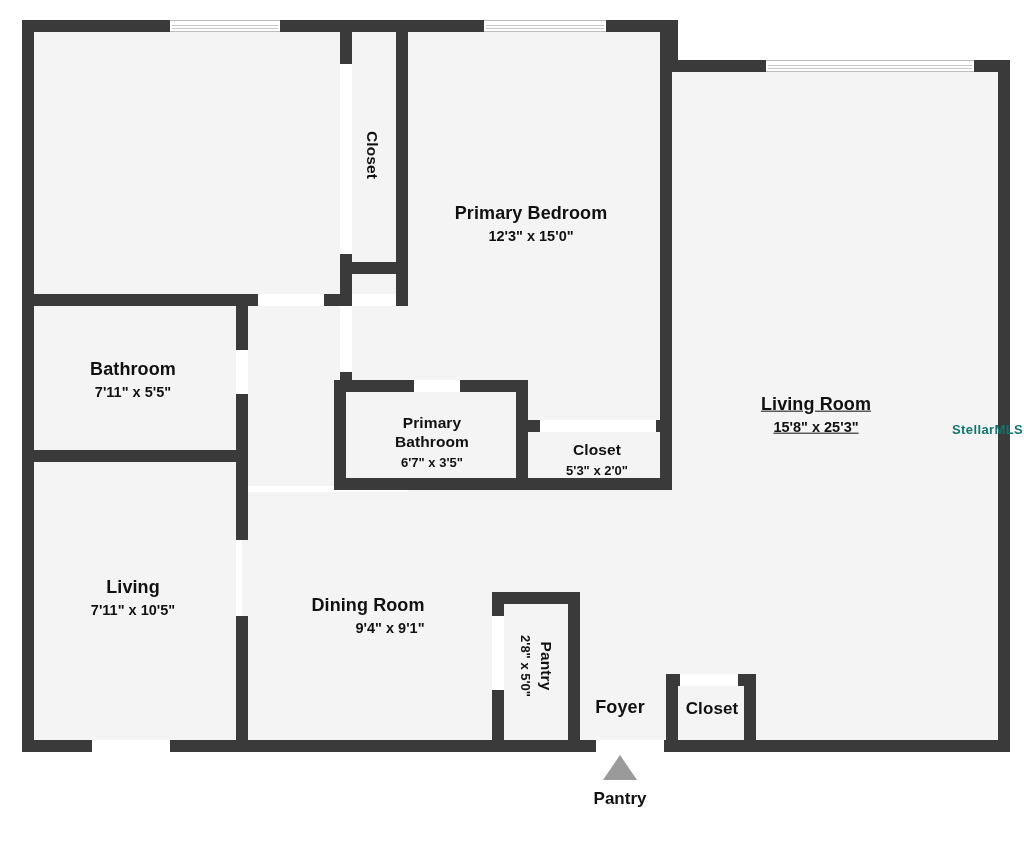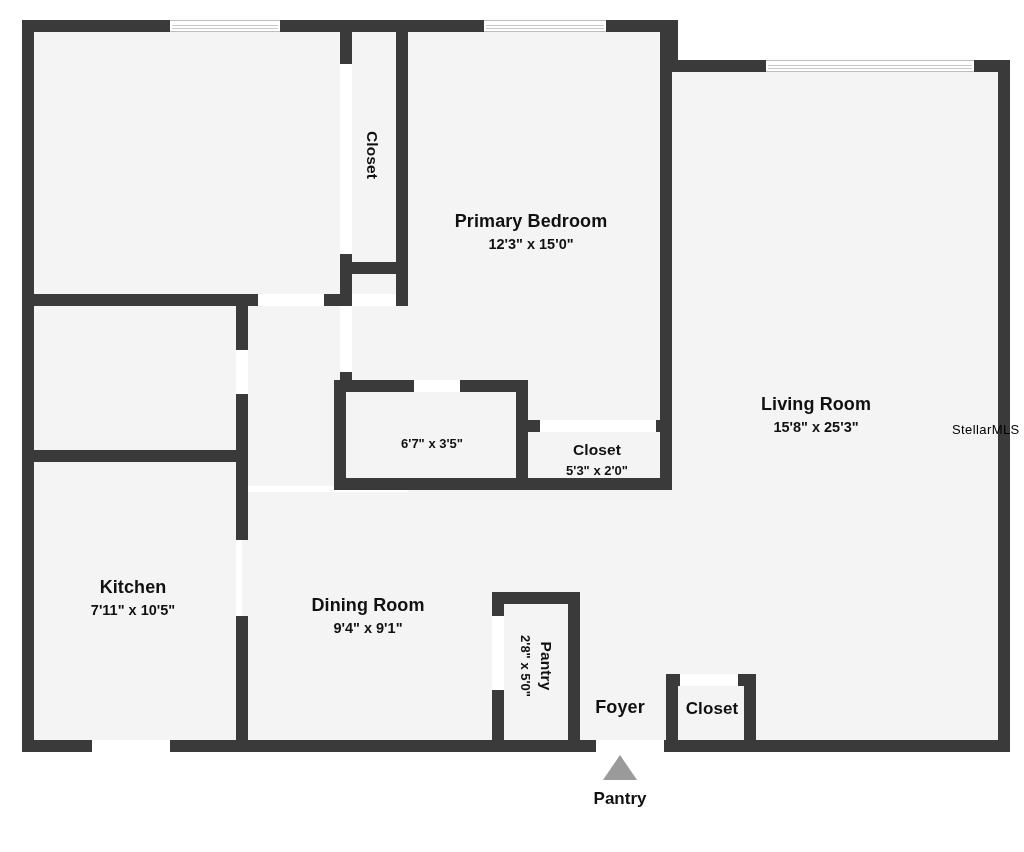--- a/index.html
+++ b/index.html
@@ -95,23 +95,23 @@
     font-size: 17px;
     font-weight: bold;
     color: #111;
     transform: translateX(-50%);
     white-space: nowrap;
   }
   
   .watermark {
     position: absolute;
     font-size: 13px;
-    color: #000000;
+    color: #0f766e;
     letter-spacing: .4px;
-    font-weight: normal;
+    font-weight: bold;
     white-space: nowrap;
     user-select: none;
   }
   
   .disclaimer {
     position: absolute;
     width: 100%;
     text-align: center;
     font-size: 11.5px;
     color: #666666;
@@ -208,46 +208,51 @@
 
   <div class="window horiz" style="left:170px; top:20px; width:110px; height:12px;"></div>
   <div class="window horiz" style="left:484px; top:20px; width:122px; height:12px;"></div>
   <div class="window horiz" style="left:766px; top:60px; width:208px; height:12px;"></div>
 
 
   <div class="label rot90inner small" style="left:372px; top:155px;">
     <span class="rname">Closet</span>
   </div>
 
-  <div class="label plain" style="left:531px; top:232px;">
+  <div class="label plain" style="left:531px; top:224px;">
     <span class="rname">Primary Bedroom</span>
     <span class="rdim">12'3" x 15'0"</span>
   </div>
 
-  <div class="label plain" style="left:816px; top:415px;">
+  <div class="label plain" style="left:816px; top:415px;text-decoration:underline;">
     <span class="rname">Living Room</span>
     <span class="rdim">15'8" x 25'3"</span>
   </div>
 
+  <div class="label plain" style="left:133px; top:380px;">
+    <span class="rname">Bathroom</span>
+    <span class="rdim">7'11" x 5'5"</span>
+  </div>
 
   <div class="label plain small" style="left:432px; top:442px;">
+    <span class="rname" style="white-space:normal; width:120px; margin:0 auto;">Primary Bathroom</span>
     <span class="rdim">6'7" x 3'5"</span>
   </div>
 
   <div class="label plain small" style="left:597px; top:460px;">
     <span class="rname">Closet</span>
     <span class="rdim">5'3" x 2'0"</span>
   </div>
 
   <div class="label plain" style="left:133px; top:598px;">
-    <span class="rname">Kitchen</span>
+    <span class="rname">Living</span>
     <span class="rdim">7'11" x 10'5"</span>
   </div>
 
-  <div class="label plain" style="left:368px; top:616px;">
+  <div class="label plain" style="left:368px; top:616px;text-align:right;">
     <span class="rname">Dining Room</span>
     <span class="rdim">9'4" x 9'1"</span>
   </div>
 
   <div class="label rot90 small" style="left:536px; top:666px;">
     <span class="rname">Pantry</span>
     <span class="rdim">2'8" x 5'0"</span>
   </div>
 
   <div class="label plain" style="left:620px; top:708px;">

